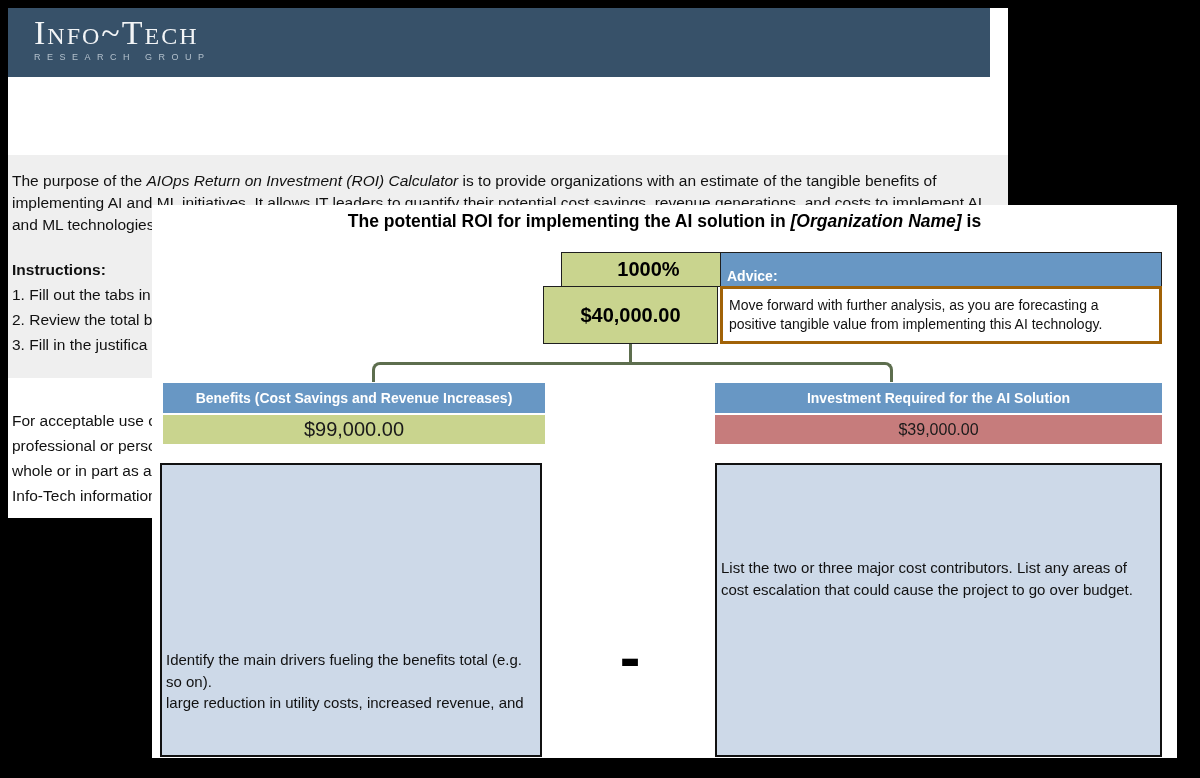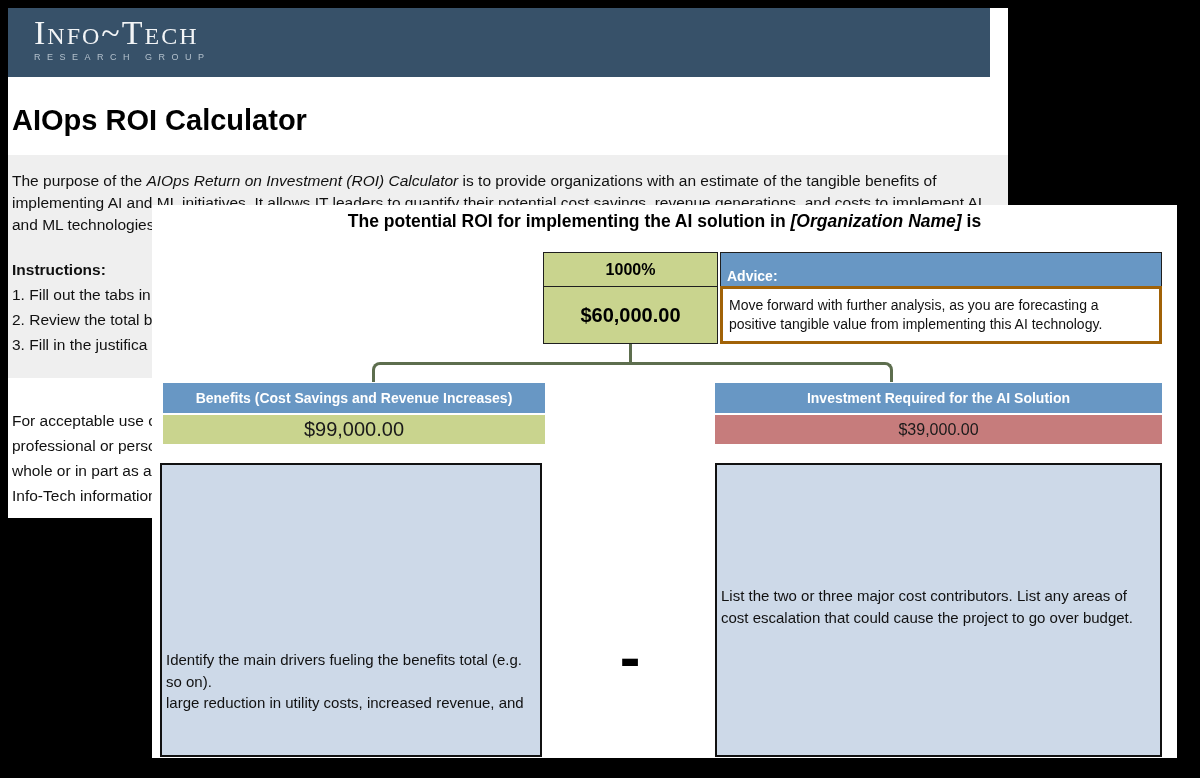--- a/index.html
+++ b/index.html
@@ -17,55 +17,54 @@
   .page-title{position:absolute;left:4px;top:96px;font-size:29px;font-weight:bold;color:#000;white-space:nowrap;}
   .intro-band{position:absolute;left:0;top:147px;width:1000px;height:223px;background:#efefef;}
   .band-line{position:absolute;left:4px;font-size:15.5px;color:#111;white-space:nowrap;line-height:20px;}
   .italic{font-style:italic;}
   .instr-head{font-weight:bold;}
   .footer-line{position:absolute;left:4px;font-size:15.5px;color:#111;white-space:nowrap;}
   
   .panel{position:absolute;left:152px;top:205px;width:1025px;height:553px;background:#ffffff;z-index:2;}
   .panel-title{position:absolute;left:0;top:6px;width:100%;text-align:center;font-size:17.5px;font-weight:bold;color:#000;white-space:nowrap;}
   .cell{position:absolute;box-sizing:border-box;display:flex;align-items:center;justify-content:center;}
-  .roi-pct{left:391px;top:47px;width:175px;height:35px;background:#c9d48e;border:1px solid #1f1f1f;font-size:16px;font-weight:bold;}
+  .roi-pct{left:409px;top:47px;width:175px;height:35px;background:#c9d48e;border:1px solid #1f1f1f;font-size:20px;font-weight:bold;}
   .roi-val{left:391px;top:81px;width:175px;height:58px;background:#c9d48e;border:1px solid #1f1f1f;font-size:20px;font-weight:bold;}
   .advice-head{left:568px;top:47px;width:442px;height:35px;background:#6897c4;border:1px solid #1f1f1f;border-bottom:none;
     justify-content:flex-start;align-items:flex-end;padding:0 0 3px 6px;color:#fff;font-weight:bold;font-size:14px;}
   .advice-body{left:568px;top:81px;width:442px;height:58px;background:#fff;border:3px solid #a16207;
     flex-direction:column;align-items:flex-start;justify-content:center;padding:2px 6px;font-size:14px;line-height:19.5px;color:#111;}
   .bracket-stub{position:absolute;left:477px;top:139px;width:3px;height:20px;background:#5d6e4e;}
   .bracket-bar{position:absolute;left:220px;top:157px;width:515px;height:17px;border:3px solid #5d6e4e;border-bottom:none;border-radius:8px 8px 0 0;}
   .col-head{background:#6897c4;color:#fff;font-weight:bold;font-size:14px;}
   .bene-head{left:11px;top:178px;width:382px;height:30px;}
   .inv-head{left:563px;top:178px;width:447px;height:30px;}
   .bene-val{left:11px;top:210px;width:382px;height:29px;background:#c9d48e;font-size:20px;color:#1a1a1a;}
   .inv-val{left:563px;top:210px;width:447px;height:29px;background:#c67c7c;font-size:16px;color:#1a1a1a;}
   .note-box{position:absolute;box-sizing:border-box;background:#cdd9e8;border:2px solid #111;top:258px;height:294px;
     font-size:15px;line-height:21.5px;color:#111;}
   .bene-note{left:8px;width:382px;padding:184px 4px 0 4px;}
-  .inv-note{left:563px;width:447px;padding:120px 4px 0 4px;}
+  .inv-note{left:563px;width:447px;padding:92px 4px 0 4px;}
   .note-line{white-space:nowrap;}
   .minus{position:absolute;left:445px;top:415px;width:66px;height:72px;display:flex;align-items:center;justify-content:center;
     font-size:62px;font-weight:bold;color:#000;}
 </style>
 </head>
 <body>
 
 <div class="screen">
 
   <div class="back-page">
     <div class="header-bar">
       <div class="logo">
         <div class="logo-name">Info~Tech</div>
         <div class="logo-sub">RESEARCH GROUP</div>
       </div>
     </div>
 
-    <div class="page-title">AIOps ROI Calculator</div>
 
     <div class="intro-band">
       <div class="band-line" style="top:16px;">
         <span>The purpose of the </span><span class="italic">AIOps Return on Investment (ROI) Calculator</span><span> is to provide organizations with an estimate of the tangible benefits of</span>
       </div>
       <div class="band-line" style="top:38px;">implementing AI and ML initiatives. It allows IT leaders to quantify their potential cost savings, revenue generations, and costs to implement AI</div>
       <div class="band-line" style="top:60px;">and ML technologies</div>
 
       <div class="band-line instr-head" style="top:105px;">Instructions:</div>
       <div class="band-line" style="top:130px;">1. Fill out the tabs in</div>
@@ -78,21 +77,21 @@
     <div class="footer-line" style="top:454px;">whole or in part as a</div>
     <div class="footer-line" style="top:479px;">Info-Tech information</div>
   </div>
 
   <div class="panel">
     <div class="panel-title">
       <span>The potential ROI for implementing the AI solution in </span><span class="italic">[Organization Name]</span><span> is</span>
     </div>
 
     <div class="cell roi-pct">1000%</div>
-    <div class="cell roi-val">$60,000.00</div>
+    <div class="cell roi-val">$40,000.00</div>
     <div class="cell advice-head">Advice:</div>
     <div class="cell advice-body">
       <div>Move forward with further analysis, as you are forecasting a</div>
       <div>positive tangible value from implementing this AI technology.</div>
     </div>
 
     <div class="bracket-stub"></div>
     <div class="bracket-bar"></div>
 
     <div class="cell col-head bene-head">Benefits (Cost Savings and Revenue Increases)</div>

